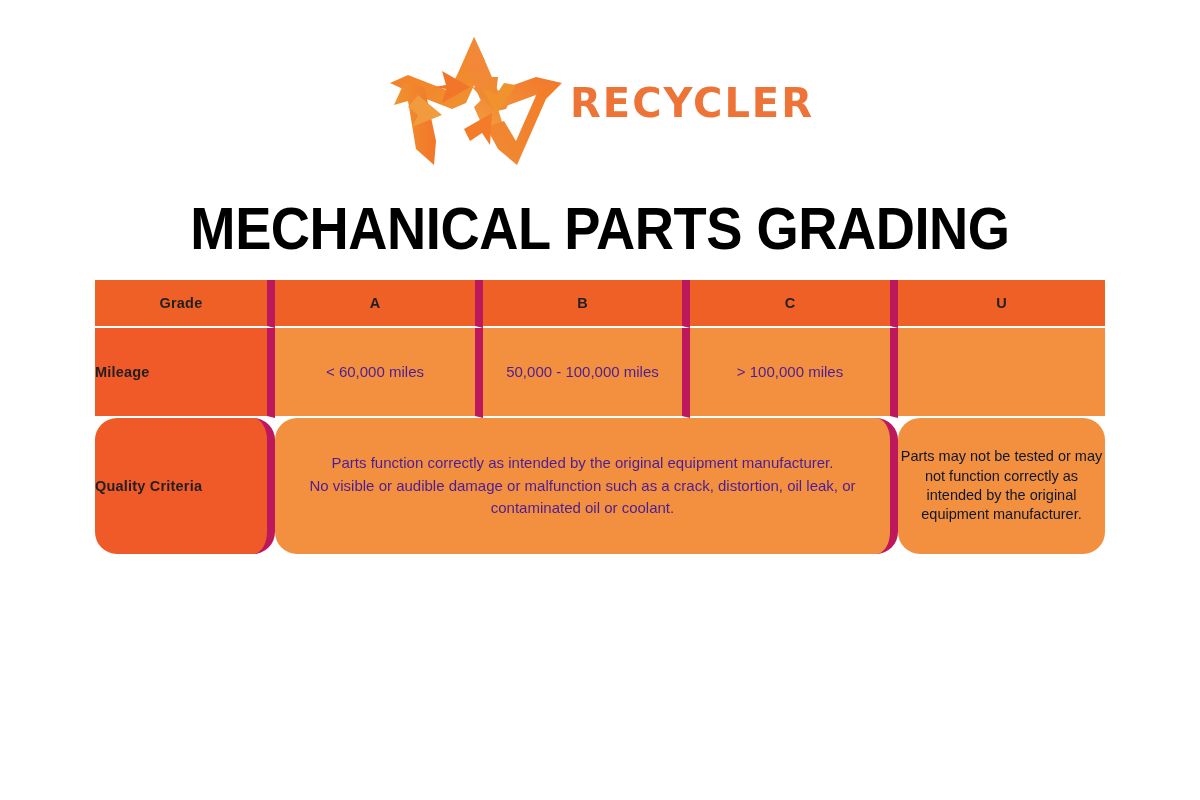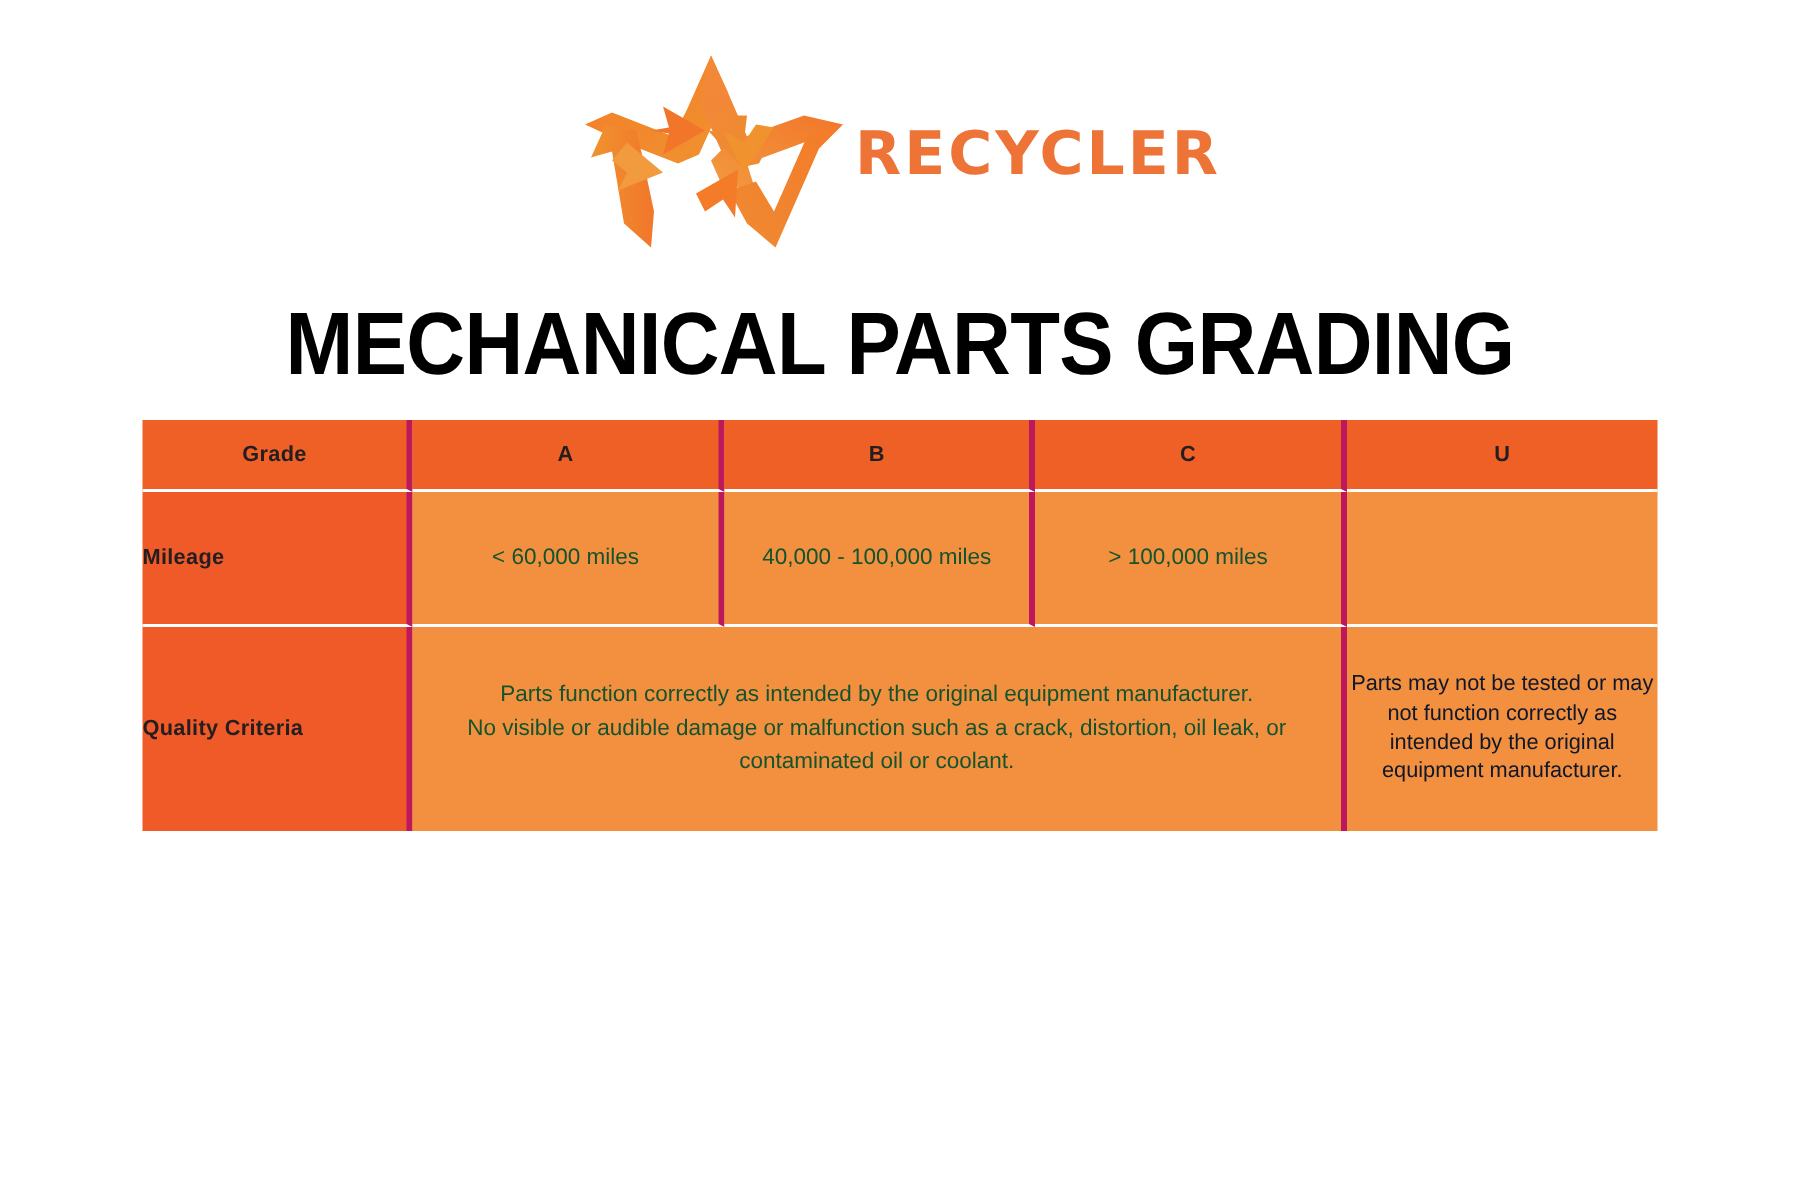--- a/index.html
+++ b/index.html
@@ -90,25 +90,25 @@
     left: 95px;
     top: 280px;
     width: 1010px;
     border-collapse: separate;
     border-spacing: 0;
     table-layout: fixed;
   }
   .grade-table td {
     vertical-align: middle;
     padding: 0;
-    border-right: 4px solid #be185d;
+    border-right: 8px solid #be185d;
     border-bottom: 2px solid #ffffff;
   }
   .grade-table tr td:last-child { border-right: none; }
-  .grade-table tr:last-child td { border-bottom: none; }
+  .grade-table tr:last-child td { border-bottom: none; border-radius: 22px; }
 
   .col-label { width: 180px; }
   .col-a     { width: 208px; }
   .col-b     { width: 207px; }
   .col-c     { width: 208px; }
   .col-u     { width: 207px; }
 
   .hdr {
     background: #EE6025;
     height: 46px;
@@ -128,21 +128,21 @@
     color: #231F20;
     letter-spacing: 0.2px;
     border-right: 2px solid #ffffff;
   }
   .cell {
     background: #F2903F;
     text-align: center;
     font-family: "Liberation Sans Narrow", "Liberation Sans", sans-serif;
     font-weight: normal;
     font-size: 15px;
-    color: #14532d;
+    color: #4c1d95;
     line-height: 1.45;
     padding: 6px 10px;
   }
   .row-mileage td { height: 88px; }
   .row-quality td { height: 136px; }
 
   .cell-quality {
     padding: 10px 34px;
   }
   .cell-quality p {
@@ -230,21 +230,21 @@
       <td class="hdr">Grade</td>
       <td class="hdr">A</td>
       <td class="hdr">B</td>
       <td class="hdr">C</td>
       <td class="hdr">U</td>
     </tr>
 
     <tr class="row-mileage">
       <td class="rowlabel">Mileage</td>
       <td class="cell">&lt; 60,000 miles</td>
-      <td class="cell">40,000 - 100,000 miles</td>
+      <td class="cell">50,000 - 100,000 miles</td>
       <td class="cell">&gt; 100,000 miles</td>
       <td class="cell cell-empty"></td>
     </tr>
 
     <tr class="row-quality">
       <td class="rowlabel">Quality Criteria</td>
       <td class="cell cell-quality" colspan="3">
         <p>Parts function correctly as intended by the original equipment manufacturer.</p>
         <p>No visible or audible damage or malfunction such as a crack, distortion, oil leak, or contaminated oil or coolant.</p>
       </td>

